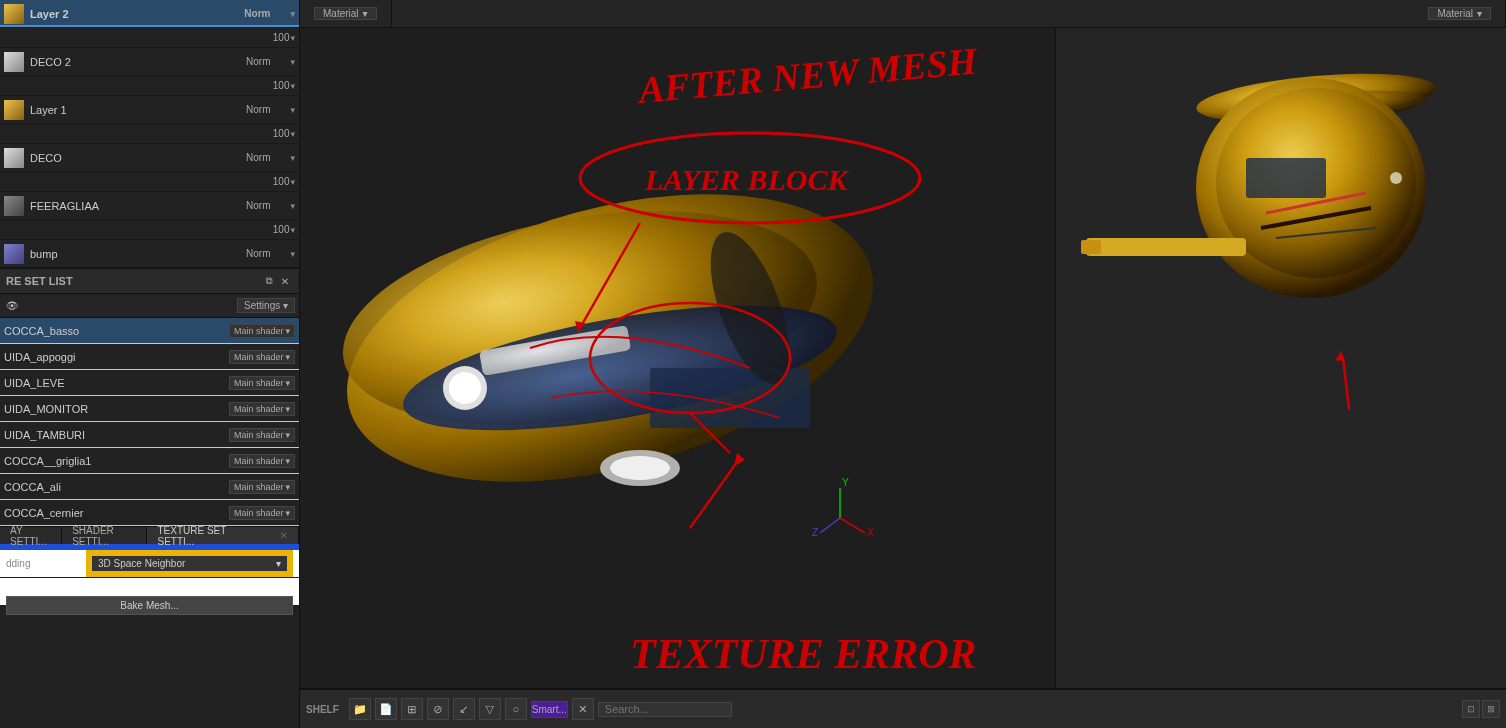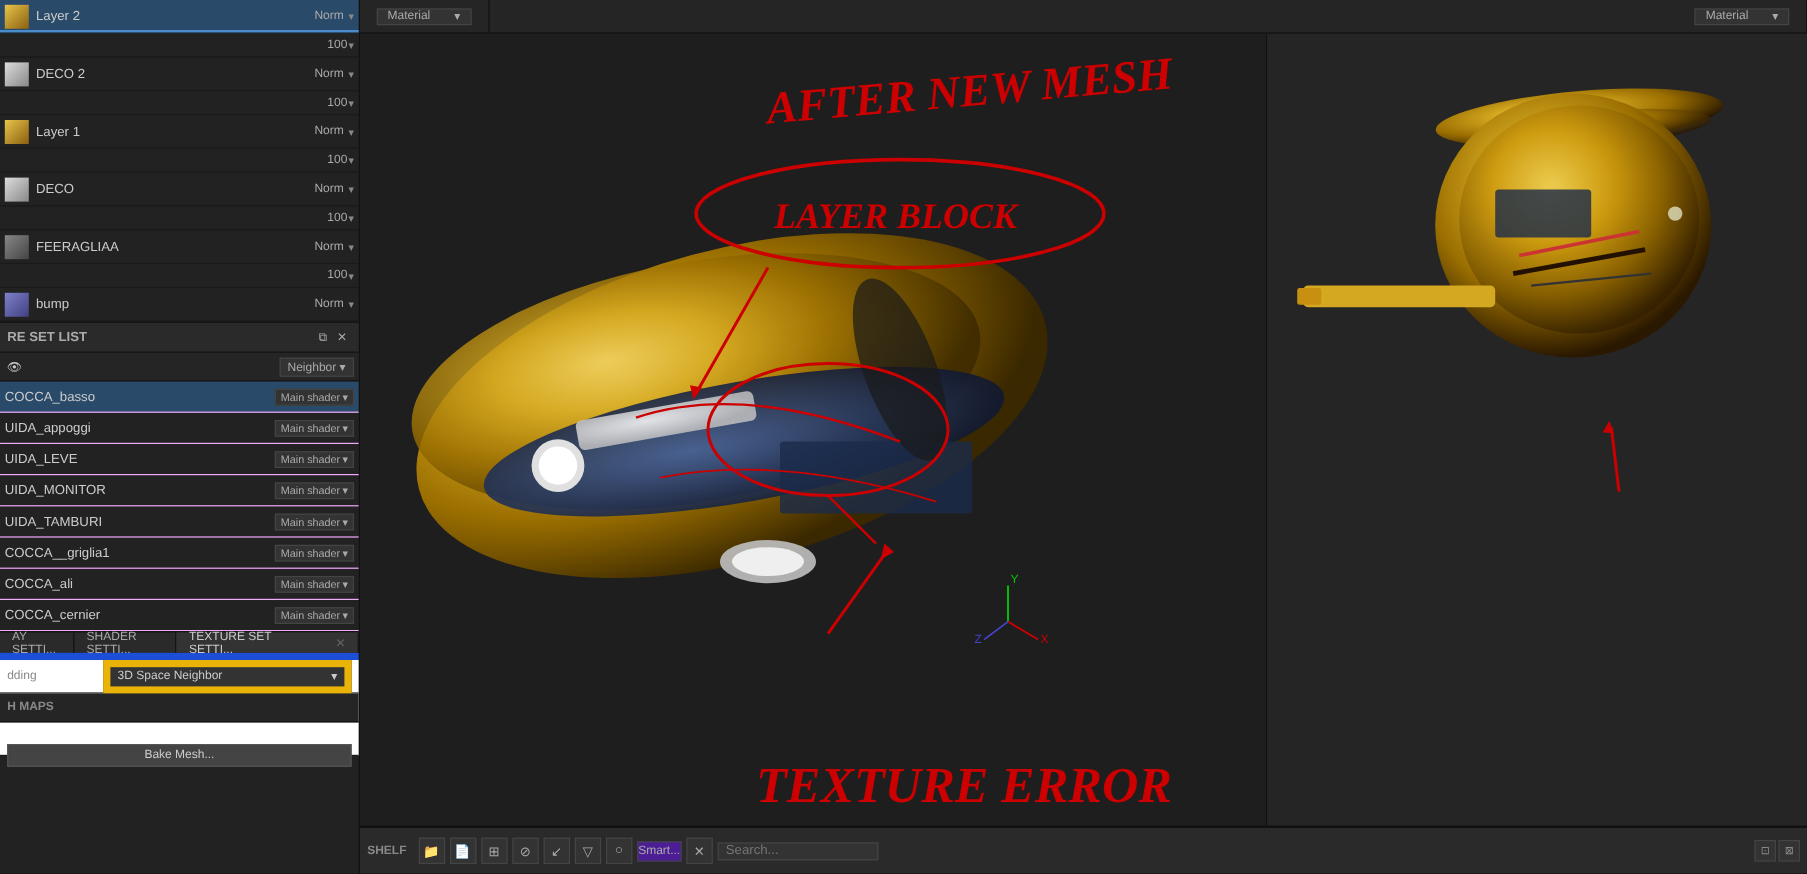--- a/index.html
+++ b/index.html
@@ -37,20 +37,21 @@
     .layer-row {
       display: flex;
       align-items: center;
       height: 28px;
       border-bottom: 1px solid #1a1a1a;
       padding: 0 4px;
       position: relative;
     }
     .layer-row.selected {
       background: #2a4a6a;
+      font-weight: bold;
     }
     .layer-thumb {
       width: 20px;
       height: 20px;
       background: #444;
       margin-right: 6px;
       flex-shrink: 0;
       display: flex;
       align-items: center;
       justify-content: center;
@@ -59,21 +60,21 @@
     .layer-name {
       flex: 1;
       font-size: 11px;
       color: #ccc;
       white-space: nowrap;
       overflow: hidden;
     }
     .layer-blend {
       font-size: 10px;
       color: #aaa;
-      margin-right: 4px;
+      margin-right: 20px;
     }
     .layer-opacity-row {
       display: flex;
       align-items: center;
       height: 20px;
       border-bottom: 1px solid #1a1a1a;
       padding: 0 4px 0 30px;
       background: #222;
     }
     .layer-opacity-val {
@@ -267,21 +268,21 @@
     .viewport-spacer { flex: 1; }
     .viewport-dropdown {
       display: flex;
       align-items: center;
       padding: 0 8px;
       font-size: 10px;
       color: #aaa;
       border: 1px solid #444;
       background: #333;
       margin: 4px 4px;
-      gap: 20px;
+      gap: 4px;
     }
 
     .viewports-container {
       flex: 1;
       display: flex;
       overflow: hidden;
     }
 
     .viewport-main {
       flex: 1;
@@ -460,21 +461,21 @@
     <div class="section-header">
       <span class="section-header-title">RE SET LIST</span>
       <div class="section-icon">⧉</div>
       <div class="section-icon">✕</div>
     </div>
 
     <div class="tsl-toolbar">
       <div class="vis-icon eye-icon"></div>
       <div class="tsl-toolbar-spacer"></div>
       <button class="tsl-settings-btn">
-        <span>Neighbor ▾</span>
+        <span>Settings ▾</span>
       </button>
     </div>
 
     <div class="tsl-row selected">
       <span class="tsl-row-name">COCCA_basso</span>
       <button class="tsl-shader-btn">
         <span>Main shader</span>
         <span>▾</span>
       </button>
     </div>
@@ -541,23 +542,20 @@
       </div>
     </div>
 
     <div class="bottom-content">
       <div class="bottom-row">
         <span class="bottom-label">dding</span>
         <div class="bottom-dropdown">
           <span>3D Space Neighbor</span>
           <span>▾</span>
         </div>
-      </div>
-      <div class="baked-maps-header">
-        <span class="baked-maps-title">H MAPS</span>
       </div>
       <div class="bottom-row">
         <button style="font-size:10px;color:#ccc;background:#444;border:1px solid #555;padding:3px 8px;cursor:pointer;width:100%;margin-top:28px;">
           <span>Bake Mesh...</span>
         </button>
       </div>
     </div>
   </div>
 
   <div class="viewport-area">

